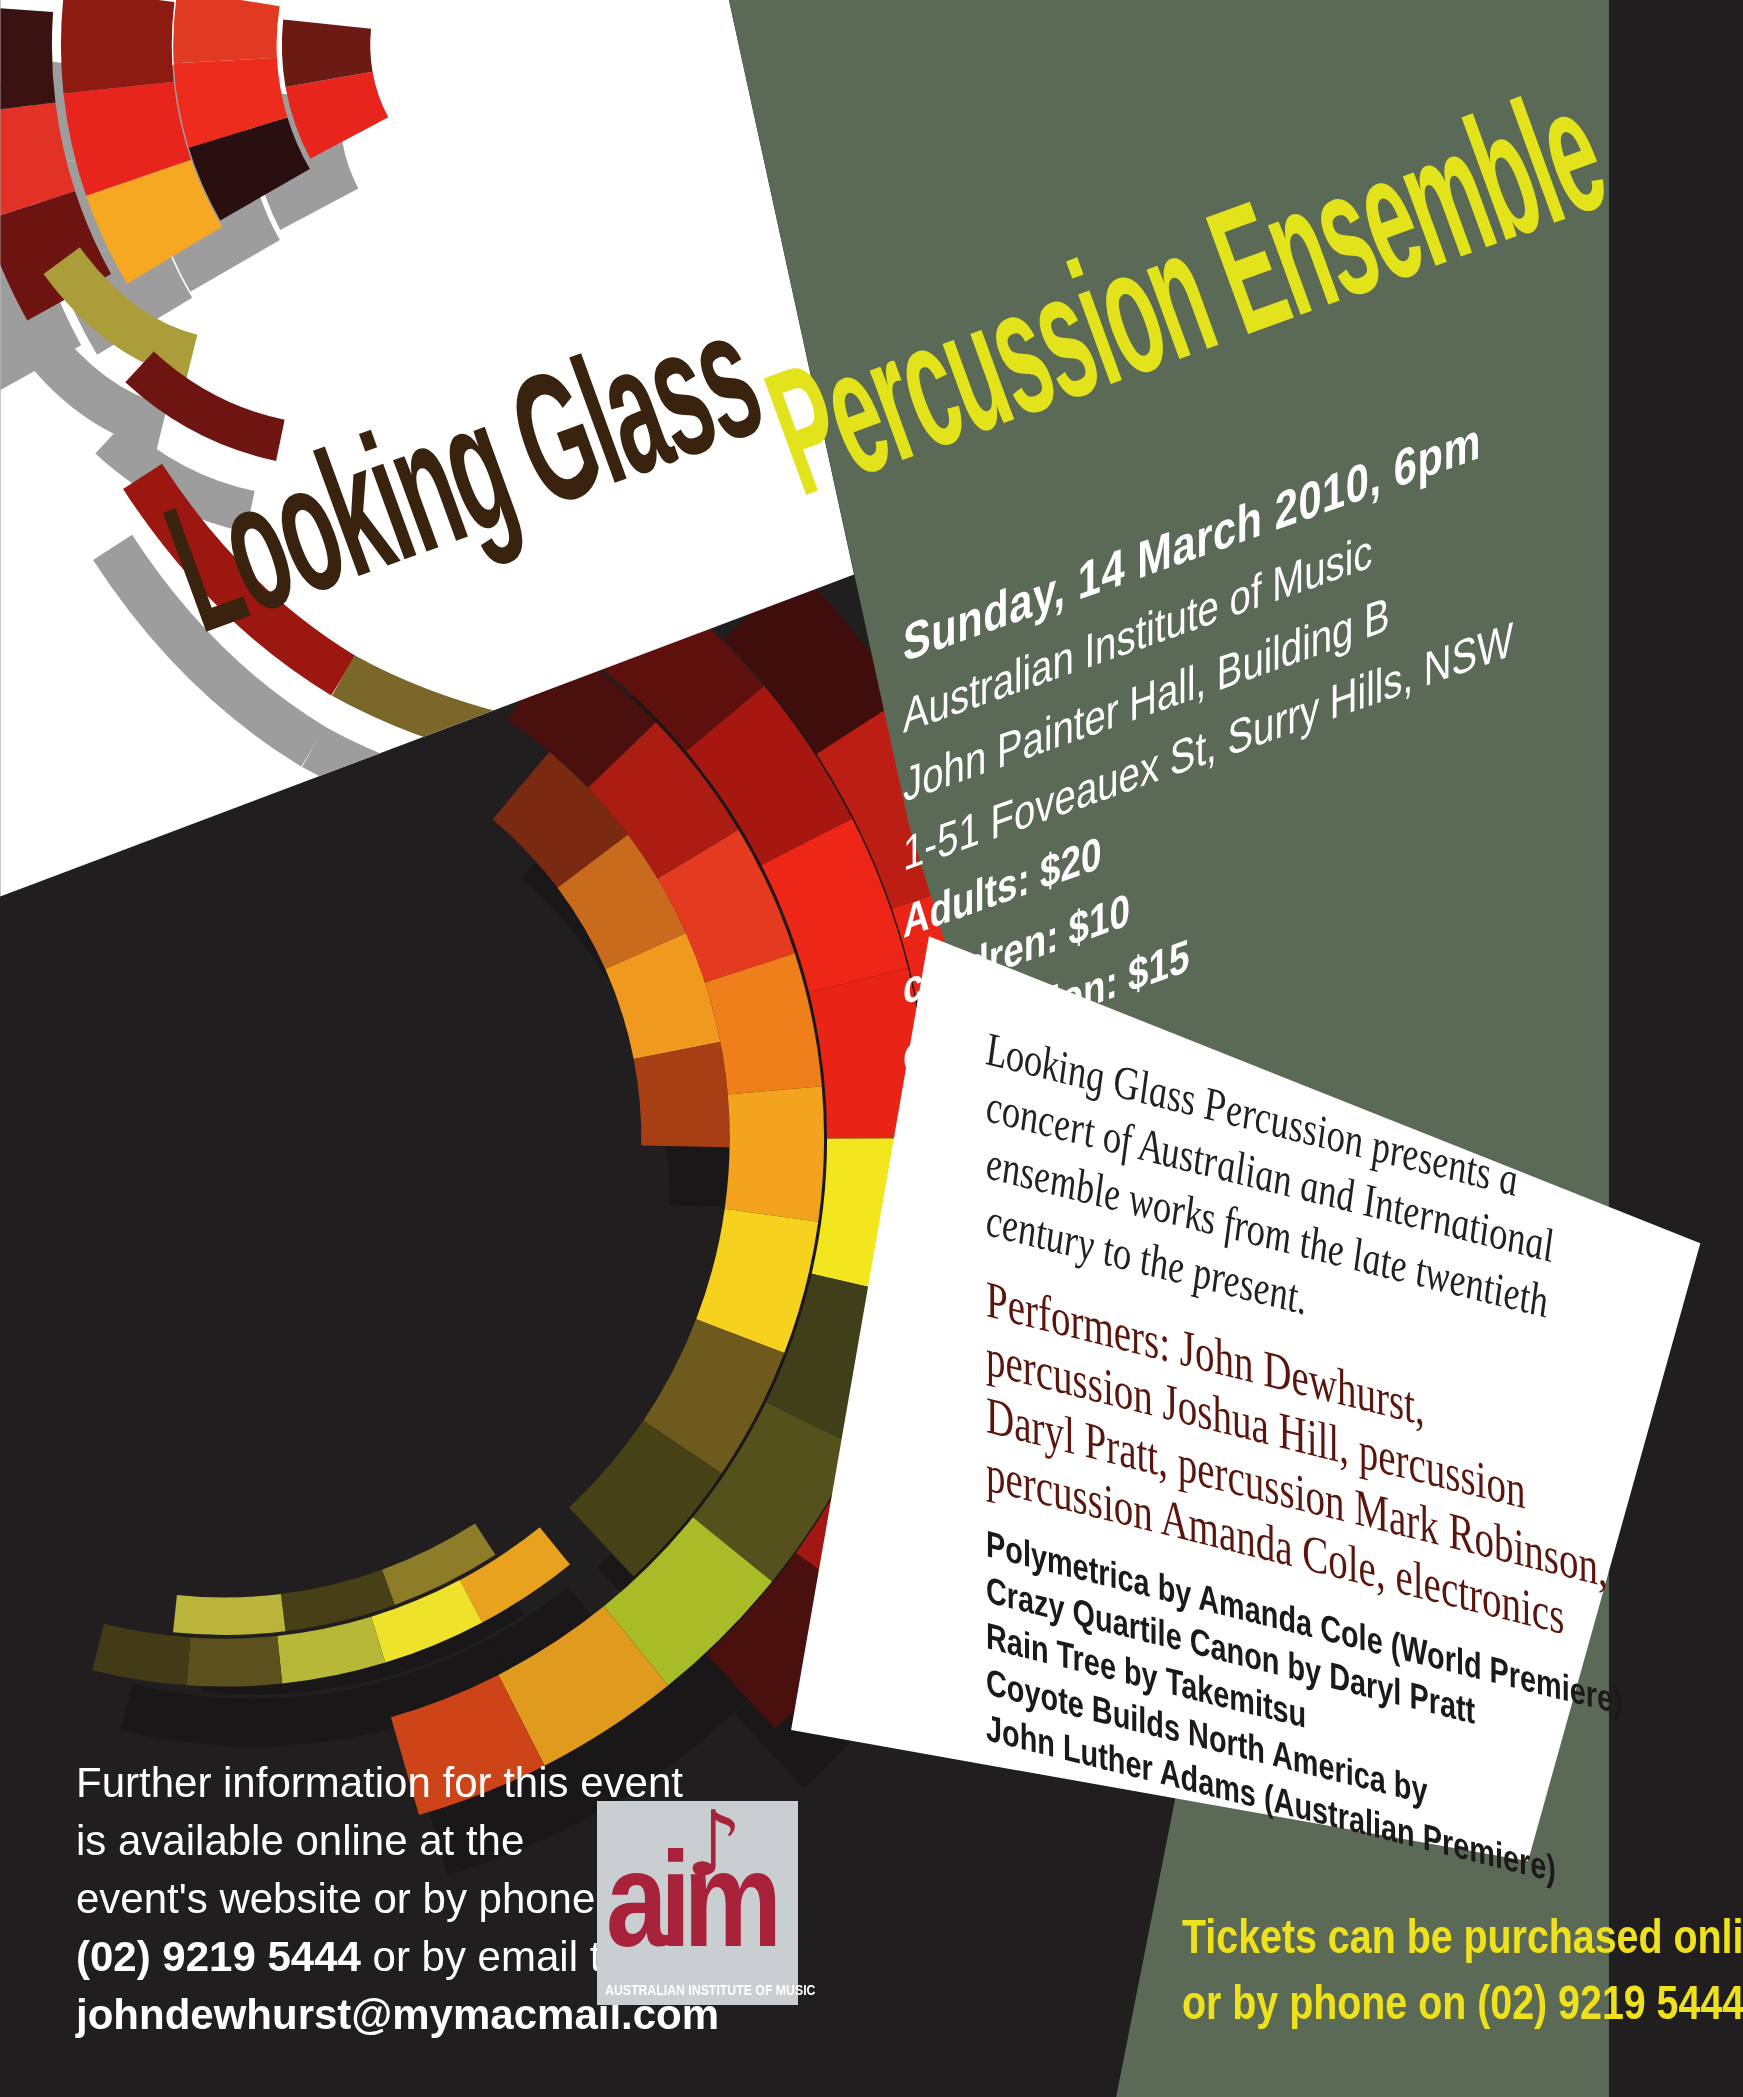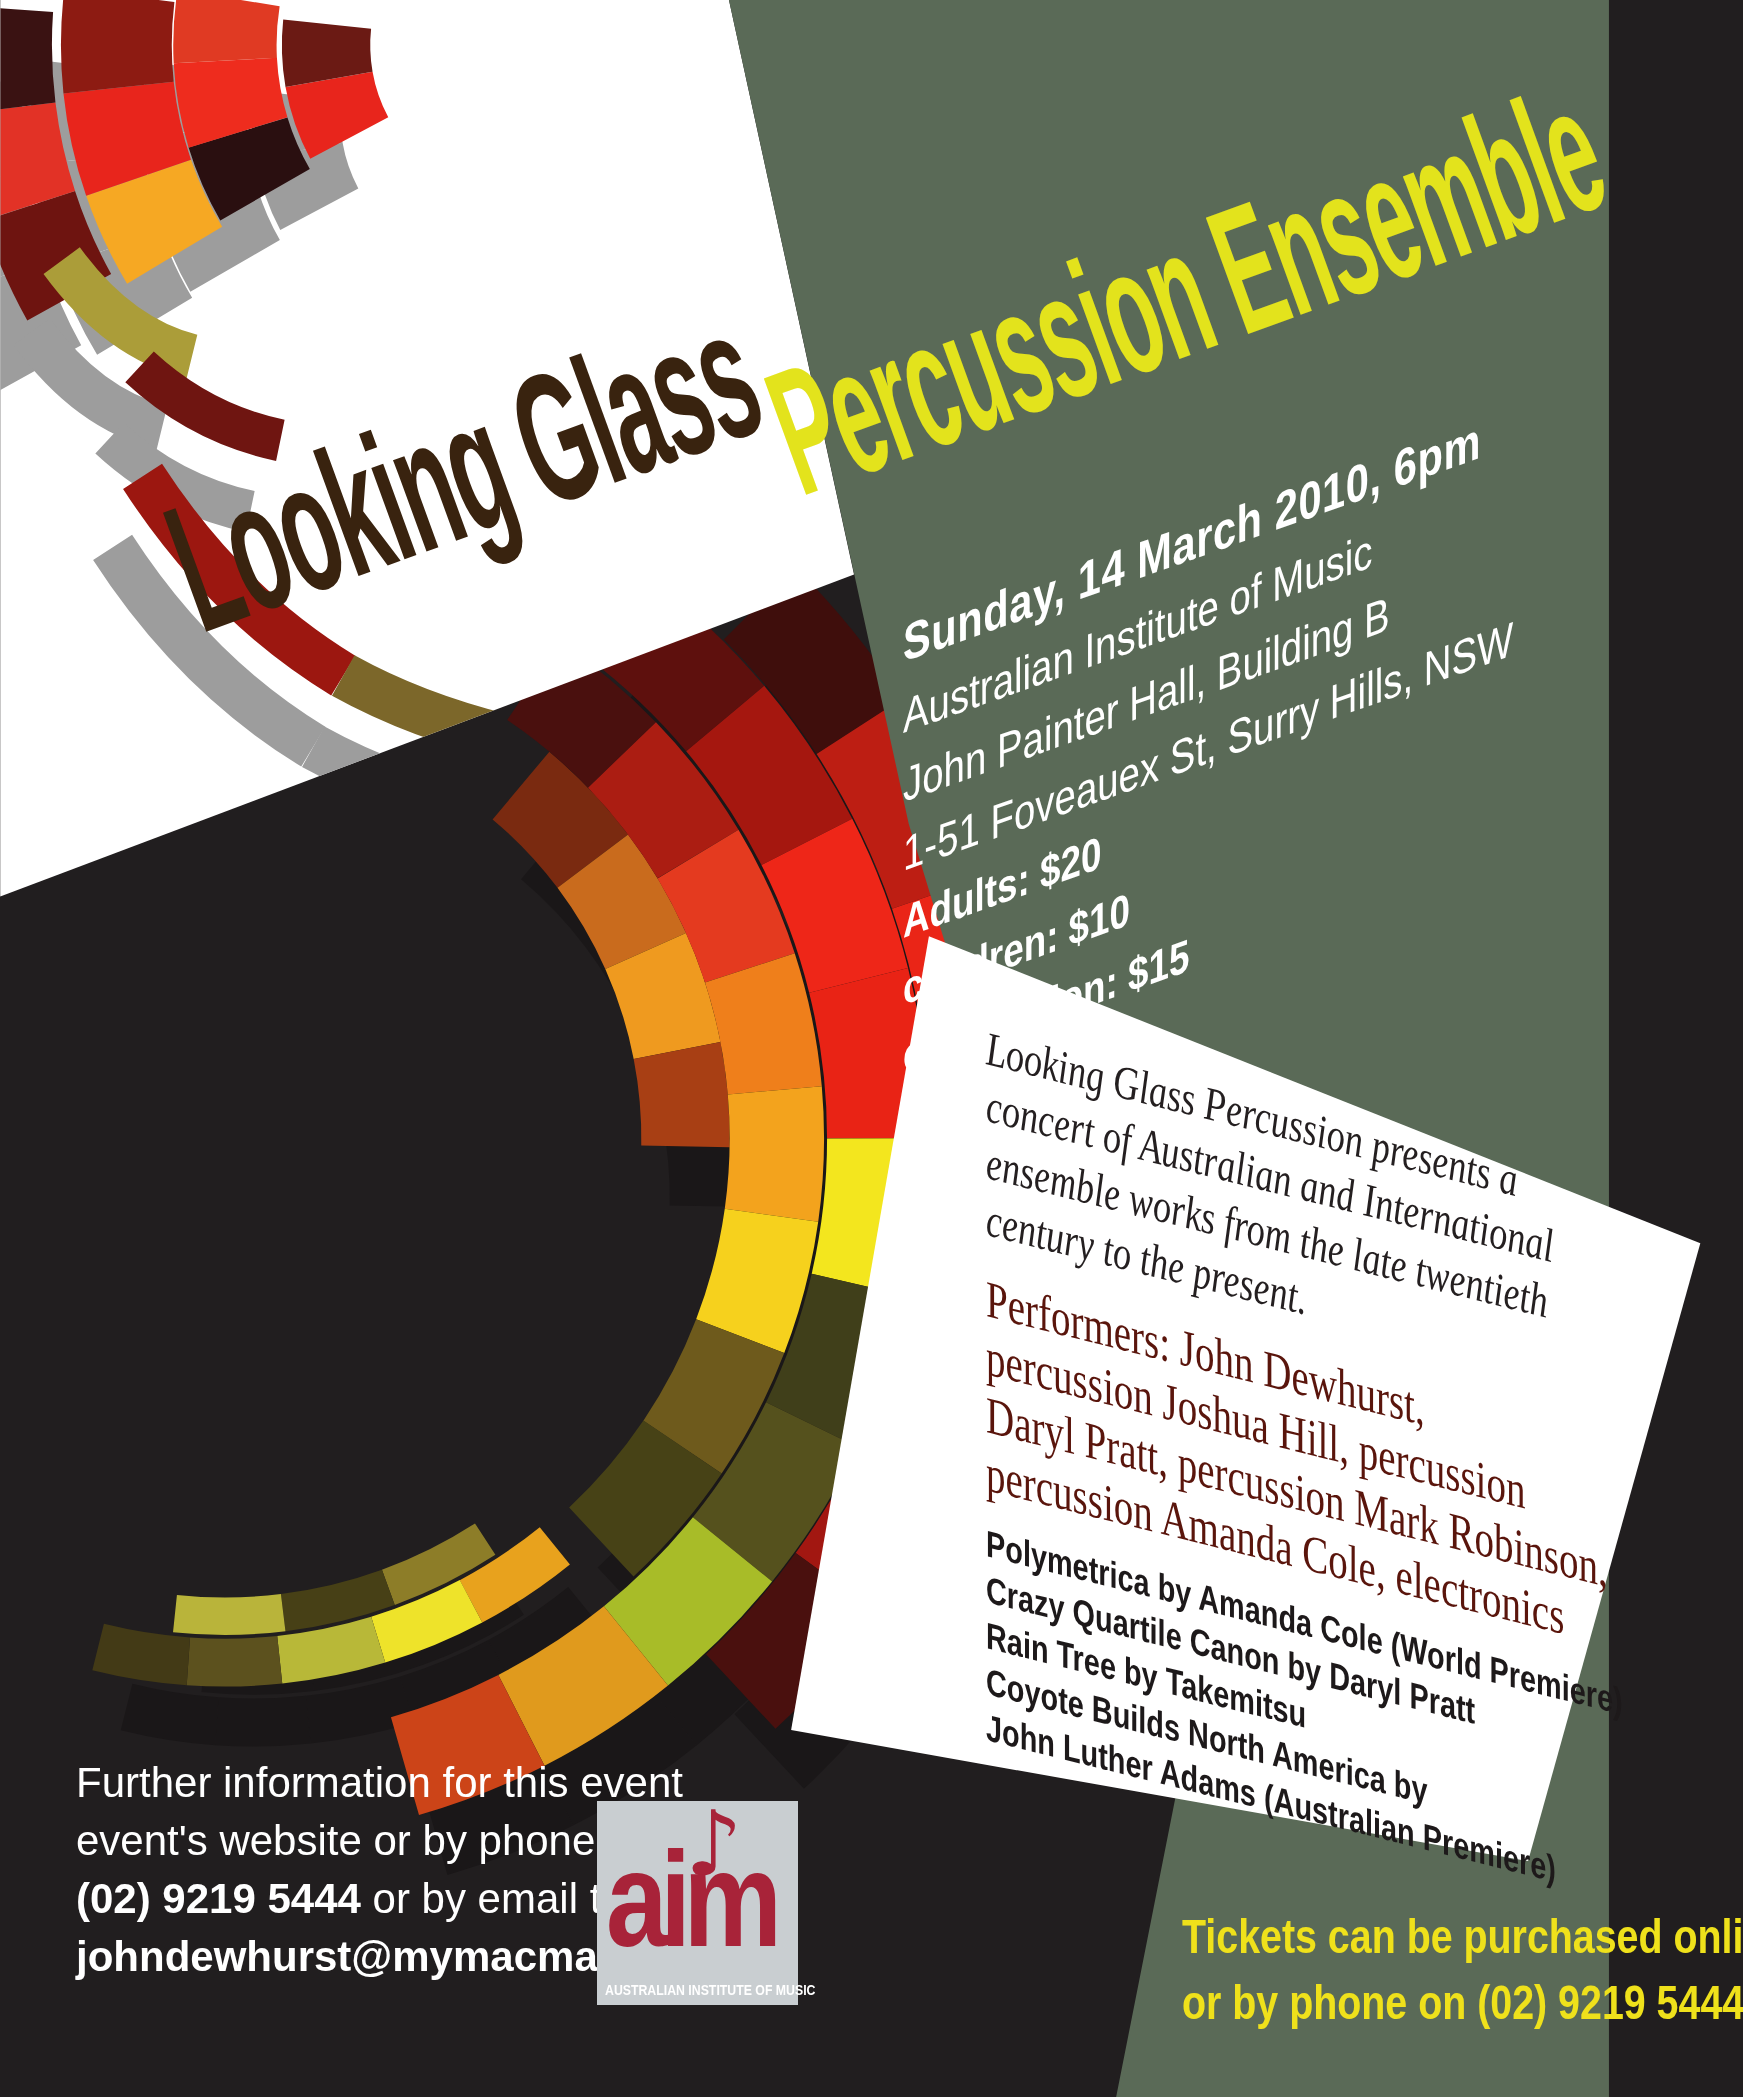--- a/index.html
+++ b/index.html
@@ -227,20 +227,21 @@
       <div>Polymetrica by Amanda Cole (World Premiere)</div>
       <div>Crazy Quartile Canon by Daryl Pratt</div>
       <div>Rain Tree by Takemitsu</div>
       <div>Coyote Builds North America by</div>
       <div>John Luther Adams (Australian Premiere)</div>
     </div>
   </div>
 
   <div class="abs" id="info-block">
     <div>Further information for this event</div>
+    <div>is available online at the</div>
     <div>event's website or by phone on</div>
     <div><b>(02) 9219 5444</b><span> or by email to</span></div>
     <div><b>johndewhurst@mymacmail.com</b></div>
   </div>
 
   <div class="abs" id="aim-logo">
     <div id="aim-note">♪</div>
     <div id="aim-word">aim</div>
     <div id="aim-caption">AUSTRALIAN INSTITUTE OF MUSIC</div>
   </div>

